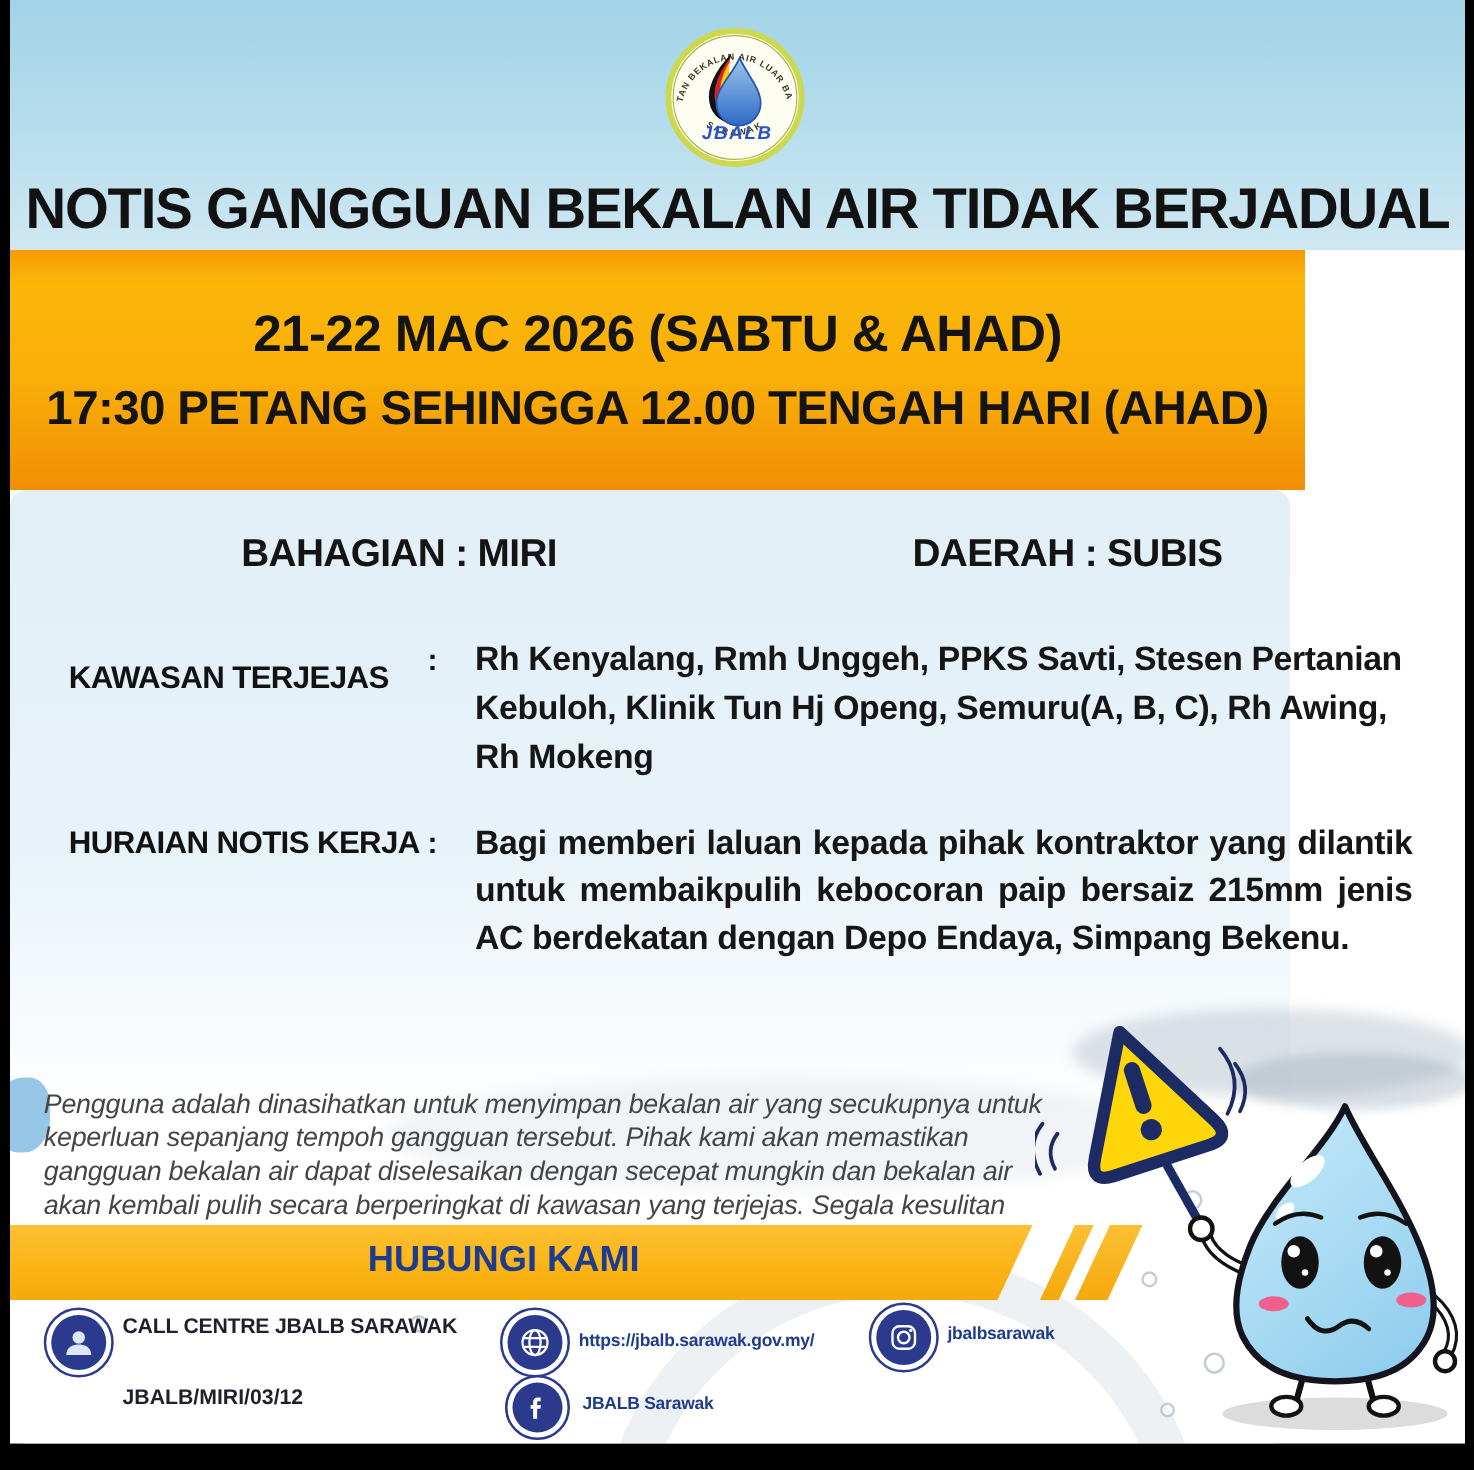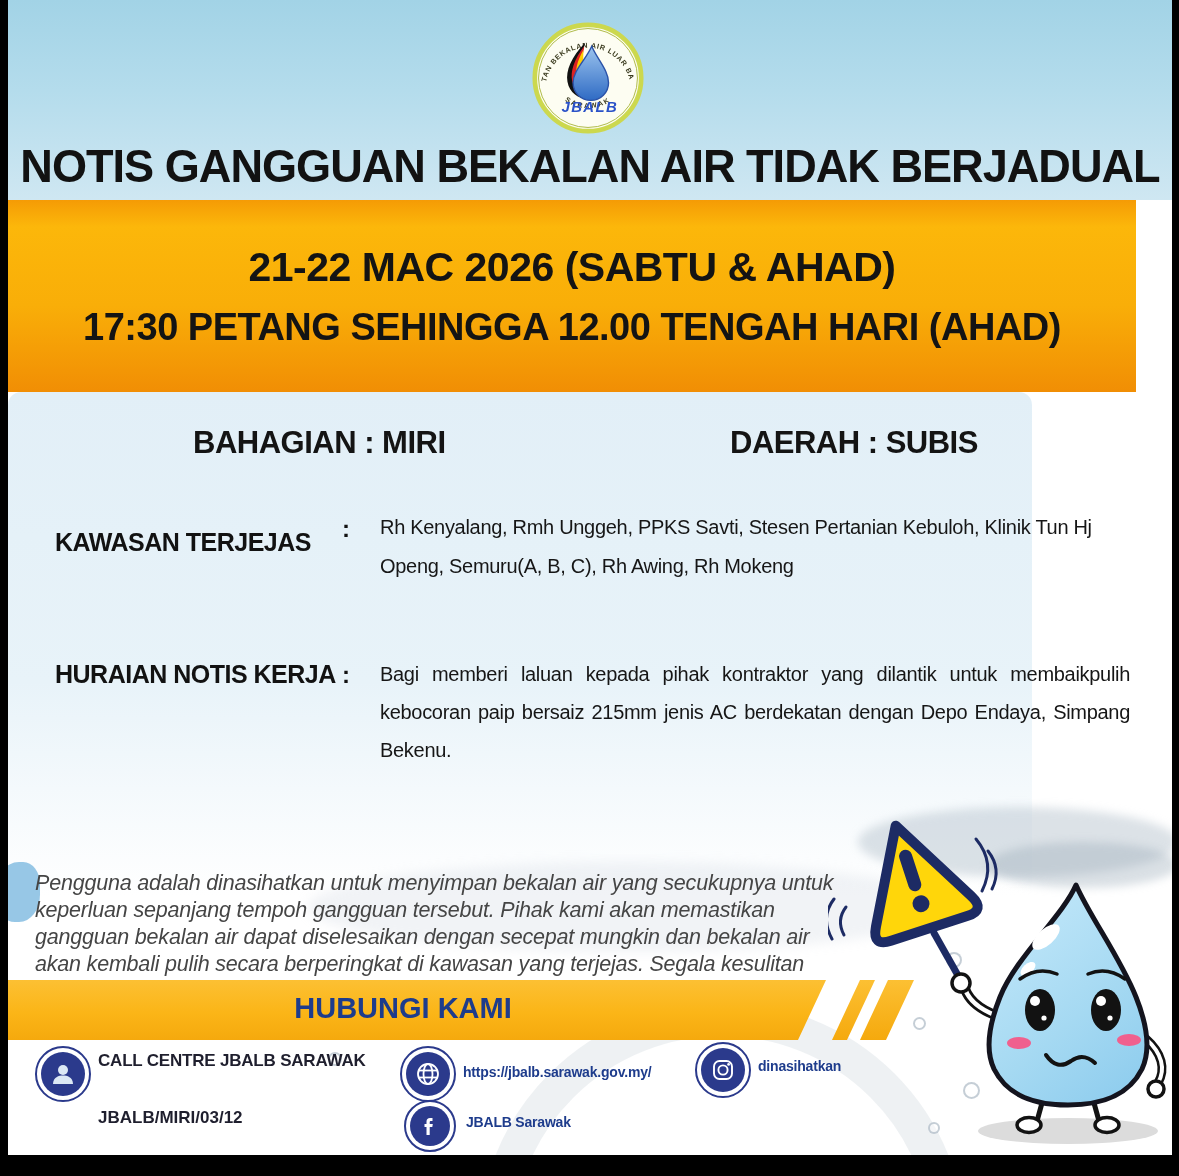--- a/index.html
+++ b/index.html
@@ -9,35 +9,35 @@
   .abs{position:absolute;}
 
   
   #header{left:0;top:0;width:1164px;height:200px;
     background:linear-gradient(180deg,#a2d3e6 0%,#b4dcec 45%,#cfe7f2 100%);}
   #logo{left:521px;top:22px;width:118px;height:112px;}
   #main-title{left:0;top:139px;width:1164px;text-align:center;color:#121212;
     font-size:46px;font-weight:bold;letter-spacing:-1px;transform:scaleX(0.98);}
 
   
-  #schedule-banner{left:0;top:200px;width:1128px;height:192px;
+  #schedule-banner{left:0;top:200px;width:1036px;height:192px;
     background:linear-gradient(180deg,#f59b05 0%,#fcb70a 14%,#f9ae08 55%,#f18e04 100%);}
   #date-line{left:0;top:44px;width:100%;text-align:center;font-size:41px;font-weight:bold;color:#141414;letter-spacing:-0.5px;}
   #time-line{left:0;top:96px;width:100%;text-align:center;font-size:38px;font-weight:bold;color:#141414;letter-spacing:-0.5px;margin-top:10px;}
 
   
   #body-section{left:0;top:392px;width:1024px;height:763px;
     background:linear-gradient(180deg,#e2eff7 0%,#e8f3f9 38%,#f4f9fc 52%,#ffffff 66%,#ffffff 100%);border-radius:13px;}
   .loc{font-size:31px;font-weight:bold;color:#141414;letter-spacing:-0.5px;}
   #bahagian{left:185px;top:33px;}
   #daerah{left:722px;top:33px;}
 
   .detail-label{font-size:25px;font-weight:bold;color:#121212;letter-spacing:-0.5px;white-space:nowrap;}
   .detail-colon{font-size:24px;font-weight:bold;color:#121212;}
-  .detail-value{font-size:20px;font-weight:normal;color:#161616;line-height:39px;letter-spacing:-0.3px;}
+  .detail-value{font-size:27px;font-weight:bold;color:#161616;line-height:39px;letter-spacing:-0.3px;}
   #kawasan-label{left:47px;top:136px;}
   #kawasan-colon{left:334px;top:123px;}
   #kawasan-value{left:372px;top:116px;width:748px;}
   #huraian-label{left:47px;top:268px;}
   #huraian-colon{left:334px;top:269px;}
   #huraian-value{left:372px;top:263px;width:750px;text-align:justify;line-height:38px;}
 
   
   .splash{border-radius:50%;pointer-events:none;}
   #splash-band{left:300px;top:470px;width:640px;height:90px;background:rgba(190,202,212,0.22);filter:blur(6px);}
@@ -183,21 +183,21 @@
         <div class="icon-badge">
             <div class="disc">
           <svg width="26" height="26" viewBox="0 0 26 26" fill="none" stroke="#ffffff" stroke-width="1.9">
             <rect x="4" y="4" width="18" height="18" rx="5.5"></rect>
             <circle cx="13" cy="13" r="4.6"></circle>
             <circle cx="18.6" cy="7.4" r="1.4" fill="#ffffff" stroke="none"></circle>
           </svg>
         </div>
           </div>
       </div>
-      <div id="ig-text" class="abs contact-link">dinasihatkan</div>
+      <div id="ig-text" class="abs contact-link">jbalbsarawak</div>
 
       <div id="icon-fb" class="abs">
         <div class="icon-badge">
             <div class="disc" style="width:40px;height:40px;">
           <svg width="24" height="24" viewBox="0 0 24 24">
             <path d="M14.5,4 h-2.5 c-2.2,0 -3.5,1.4 -3.5,3.6 V10 H6.5 v3 H8.5 v8 h3.2 v-8 h2.6 l0.5,-3 h-3.1 V8.2 c0,-0.9 0.4,-1.2 1.3,-1.2 h1.5 Z" fill="#ffffff"></path>
           </svg>
         </div>
           </div>
       </div>

